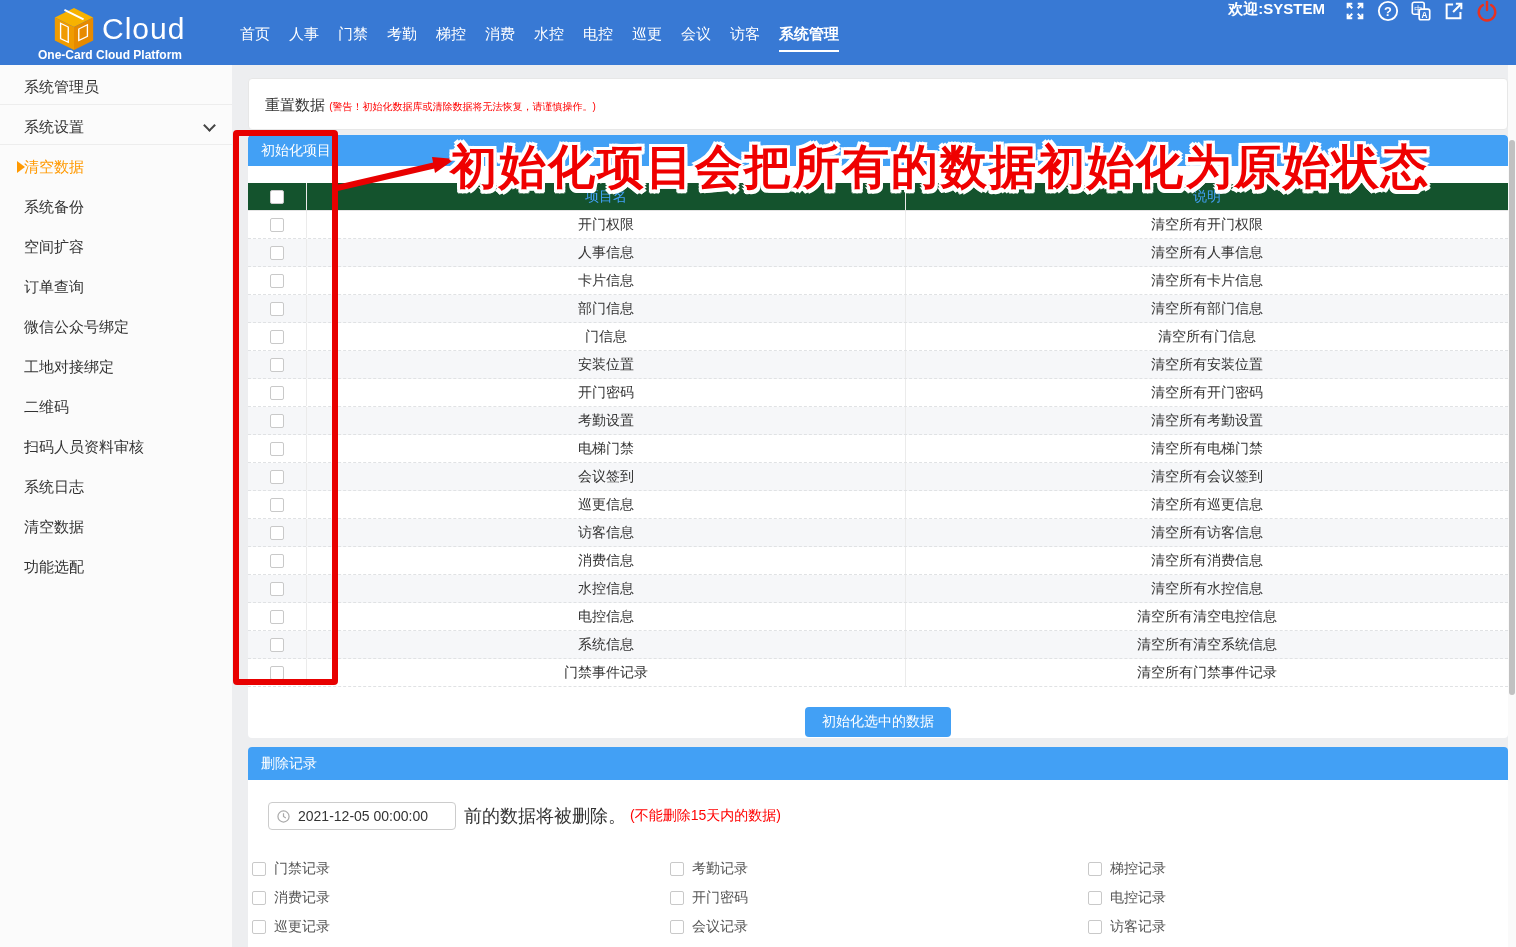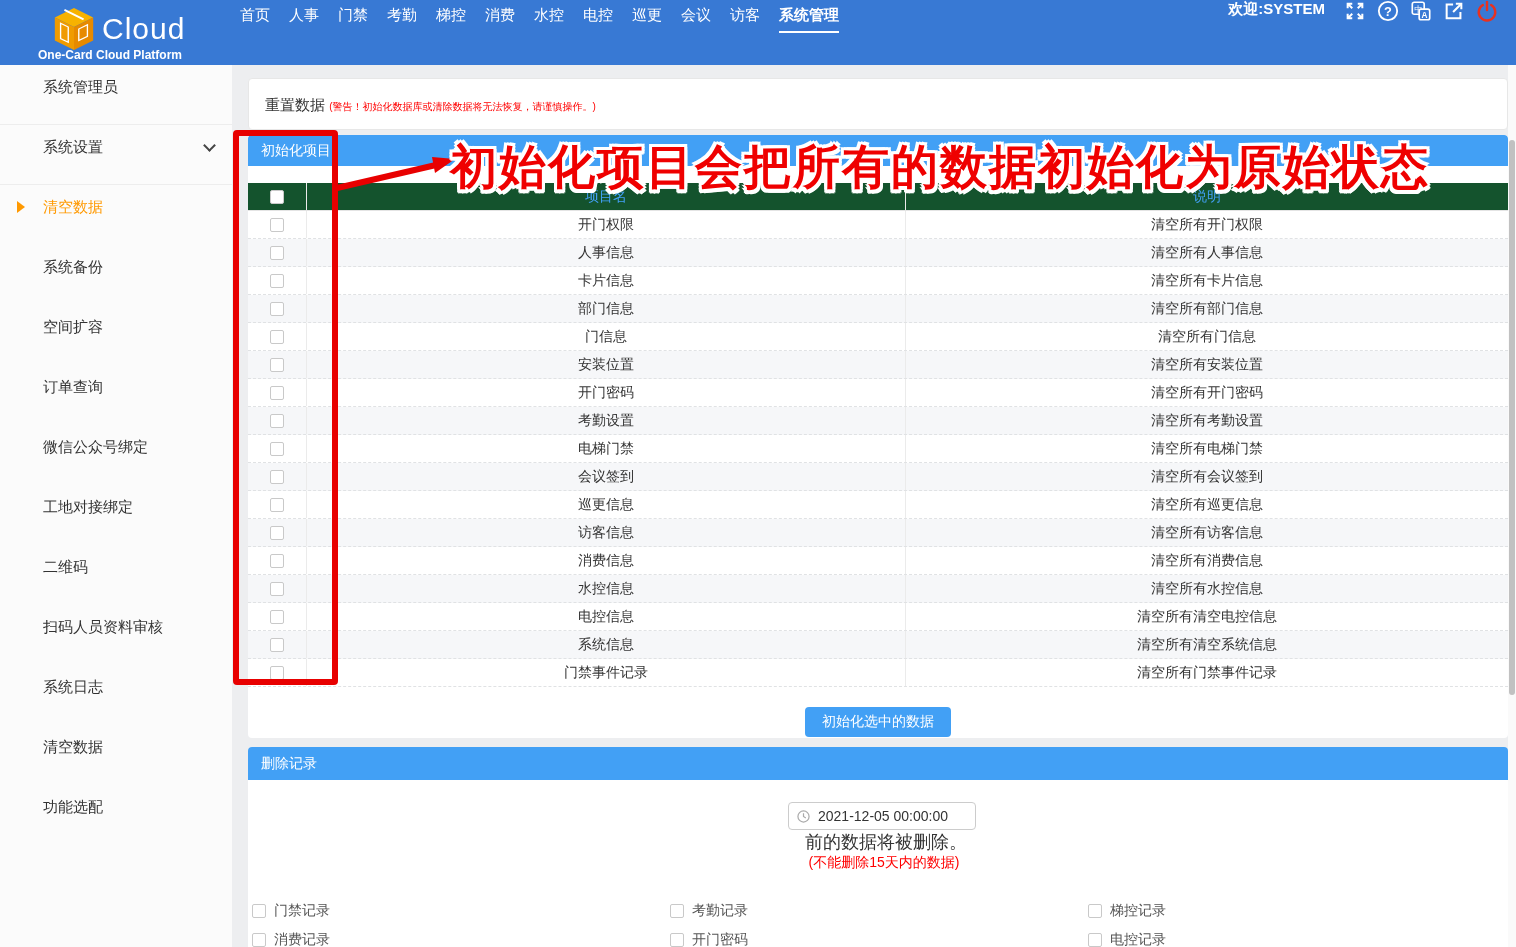--- a/index.html
+++ b/index.html
@@ -6,30 +6,30 @@
   html,body { width:1516px; height:947px; overflow:hidden; }
   body { font-family:"Liberation Sans","DejaVu Sans",sans-serif; background:#edeef0; }
   .app { position:relative; width:1516px; height:947px; }
 
   
   .header { position:absolute; left:0; top:0; width:1516px; height:65px; background:#3879d4; z-index:2; }
   .logo { position:absolute; left:52px; top:6px; display:flex; align-items:center; }
   .logo-cube { width:44px; height:46px; }
   .logo-title { color:#fff; font-size:30px; font-weight:400; margin-left:6px; letter-spacing:1px; }
   .logo-sub { position:absolute; left:38px; top:48px; color:#fff; font-size:12px; font-weight:bold; white-space:nowrap; }
-  .nav { position:absolute; left:240px; top:0; height:52px; display:flex; align-items:flex-start; gap:19px; }
+  .nav { position:absolute; left:240px; top:0; height:52px; display:flex; align-items:flex-end; gap:19px; }
   .nav-item { color:#fff; font-size:15px; cursor:pointer; padding:6px 0; border-bottom:2px solid transparent; white-space:nowrap; }
   .nav-item.active { font-weight:bold; border-bottom:2px solid #fff; }
   .header-right { position:absolute; right:18px; top:0; height:51px; display:flex; align-items:flex-start; gap:11px; }
   .welcome { color:#fff; font-size:15px; font-weight:bold; margin-right:8px; }
   .hicon { width:22px; height:22px; display:block; cursor:pointer; }
 
   
   .sidebar { position:absolute; left:0; top:65px; width:232px; height:882px; background:#fbfbfb; z-index:1; }
-  .side-item { position:relative; height:60px; line-height:44px; padding-left:43px; font-size:15px; color:#333; cursor:pointer; white-space:nowrap; }
+  .side-item { position:relative; height:40px; line-height:44px; padding-left:24px; font-size:15px; color:#333; cursor:pointer; white-space:nowrap; }
   .side-item.divided { border-bottom:1px solid #ededed; }
   .side-item.active { color:#ff9900; }
   .side-arrow { position:absolute; left:17px; top:16px; width:0; height:0; border-left:8px solid #ff9900; border-top:6px solid transparent; border-bottom:6px solid transparent; }
   .chev { position:absolute; right:18px; top:16px; width:9px; height:9px; border-right:2px solid #444; border-bottom:2px solid #444; transform:rotate(45deg); }
 
   
   .card { position:absolute; background:#fff; border:1px solid #e7e7e7; border-radius:4px; }
   .card1 { left:248px; top:78px; width:1260px; height:52px; padding:17px 16px; font-size:15px; }
   .reset-title { color:#333;margin-top:25px; }
   .warn { color:#ff0000; font-size:10px; }
@@ -45,21 +45,21 @@
   .thead .c-name, .thead .c-desc { color:#42a0f5; }
   .rows .trow { border-bottom:1px dashed #e0e2e4; background:#fff; }
   .rows .trow:nth-child(even) { background:#f6f7f9; }
   .checkbox { width:14px; height:14px; background:#fff; border:1px solid #c9c9c9; border-radius:2px; cursor:pointer; }
   .btn-wrap { margin-top:20px; text-align:center; }
   .btn { display:inline-block; background:#42a0f5; color:#fff; font-size:14px; border:none; border-radius:4px; padding:6px 17px; cursor:pointer; }
 
   .card3 { left:248px; top:747px; width:1260px; height:200px; border:none; border-radius:4px 4px 0 0; overflow:hidden; }
   .bluebar2 { height:33px; line-height:33px; background:#42a0f5; color:#fff; font-size:14px; padding-left:13px; }
   .card3-body { padding:22px 12px 0 2px; }
-  .date-row { display:flex; align-items:center; margin-left:18px;flex-direction:column; }
+  .date-row { display:flex; align-items:center; margin-left:18px; }
   .date-box { width:188px; height:28px; border:1px solid #ccc; border-radius:4px; background:#fff; display:flex; align-items:center; padding-left:8px; cursor:pointer; }
   .date-text { font-size:14px; color:#333; margin-left:8px; }
   .date-note { font-size:18px; color:#333; margin-left:8px; }
   .date-warn { font-size:14px; color:#ff0000; margin-left:4px; }
   .del-grid { margin-top:28px; margin-left:2px; display:grid; grid-template-columns:418px 418px auto; row-gap:7px; }
   .del-cell { display:flex; align-items:center; height:22px; cursor:pointer; }
   .del-label { font-size:14px; color:#555; margin-left:8px; }
 
   
   .scroll-track { position:absolute; right:0; top:65px; width:8px; height:882px; background:#fafafa; }

